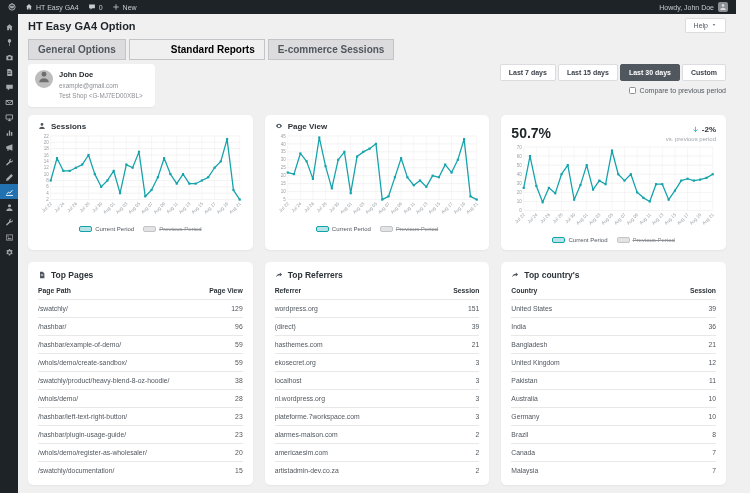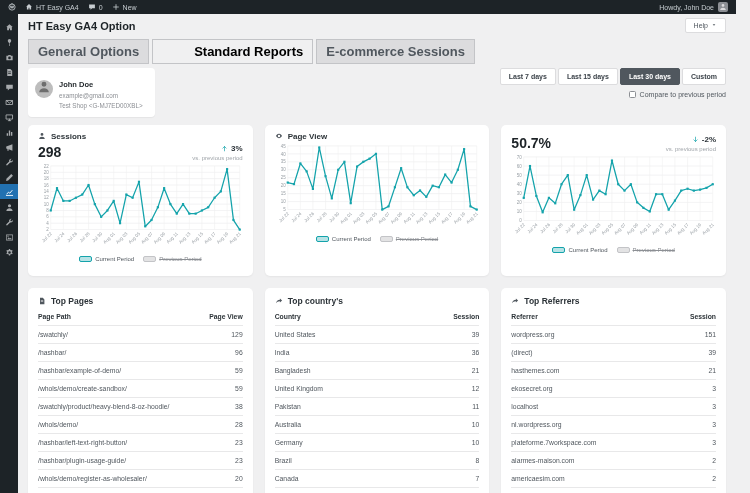--- a/index.html
+++ b/index.html
@@ -25,62 +25,62 @@
 
   
   .content{position:absolute;top:14px;left:18px;right:0;bottom:0;padding:4px 10px 0;overflow:hidden;}
   .page-header{display:flex;justify-content:space-between;align-items:flex-start;height:19px;}
   .page-title{font-size:11px;font-weight:bold;color:#1d2327;margin:2px 0 0;}
   .help-btn{background:#fff;border:1px solid #dcdcde;border-radius:2px;font-size:7px;color:#50575e;
     padding:3px 8px;display:flex;align-items:center;gap:3px;cursor:pointer;}
   .help-btn svg{width:6px;height:6px;}
 
   .tabs{display:flex;gap:3px;margin-top:2px;}
-  .tab{font-size:13px;font-weight:bold;color:#50575e;background:#dcdcde;border:1px solid #c3c4c7;
+  .tab{font-size:10px;font-weight:bold;color:#50575e;background:#dcdcde;border:1px solid #c3c4c7;
     padding:4px 9px;cursor:pointer;}
   .tab.active{background:#f0f0f1;color:#000;padding-left:41px;}
 
   .controls-row{display:flex;justify-content:space-between;margin-top:4px;align-items:flex-start;}
   .account-card{background:#fff;border-radius:4px;box-shadow:0 1px 1px rgba(0,0,0,.05);
-    padding:12px 12px 6px 7px;display:flex;gap:6px;align-items:flex-start;}
+    padding:6px 12px 6px 7px;display:flex;gap:6px;align-items:flex-start;}
   .avatar{width:18px;height:18px;border-radius:50%;background:#bdbdbd;display:flex;align-items:flex-end;justify-content:center;overflow:hidden;color:#6e6e6e;}
   .avatar svg{width:14px;height:14px;}
   .account-name{font-size:7.5px;font-weight:bold;color:#1d2327;margin-bottom:2px;}
   .account-line{font-size:6.3px;color:#8c8f94;line-height:1.55;}
 
   .date-controls{display:flex;flex-direction:column;align-items:flex-end;gap:6px;}
   .range-group{display:flex;gap:2px;}
   .range-btn{background:#fff;border:1px solid #dcdcde;font-size:7px;font-weight:bold;color:#3c434a;
     padding:4px 8px;border-radius:2px;cursor:pointer;}
   .range-btn.active{background:#50575e;border-color:#50575e;color:#fff;}
   .compare-row{display:flex;align-items:center;gap:4px;font-size:7px;color:#50575e;}
   .checkbox{width:7px;height:7px;border:1px solid #8c8f94;border-radius:1.5px;background:#fff;cursor:pointer;}
 
   .metrics-row{display:flex;gap:12px;margin-top:8px;}
-  .metric-card{flex:1;background:#fff;border-radius:5px;box-shadow:0 1px 2px rgba(0,0,0,.05);padding:7px 10px 14px;}
+  .metric-card{flex:1;background:#fff;border-radius:5px;box-shadow:0 1px 2px rgba(0,0,0,.05);padding:7px 10px 7px;}
   .card-title-row{display:flex;align-items:center;gap:5px;font-size:8px;font-weight:bold;color:#2c3338;}
   .card-title-row .mini-icon{display:flex;color:#50575e;}
   .card-title-row svg{width:8px;height:8px;}
   .value-row{display:flex;justify-content:space-between;margin-top:3px;align-items:flex-start;}
   .metric-value{font-size:14px;font-weight:bold;color:#1d2327;}
   .delta-block{text-align:right;}
   .delta-line{display:flex;gap:3px;justify-content:flex-end;align-items:center;font-size:8px;font-weight:bold;color:#2c3338;}
   .delta-line .mini-icon{display:flex;color:#14a3ab;}
   .delta-line svg{width:7px;height:7px;}
   .vs-label{font-size:6px;color:#a0a5aa;margin-top:2px;}
   .chart-svg{display:block;margin-top:1px;width:100%;}
   .legend-row{display:flex;justify-content:center;gap:9px;margin-top:0;}
   .legend-item{display:flex;align-items:center;gap:3px;font-size:6px;color:#50575e;cursor:pointer;}
   .legend-swatch{width:13px;height:6px;border-radius:2px;}
   .legend-swatch.current{background:rgba(20,163,171,.3);border:1px solid #14a3ab;}
   .legend-swatch.previous{background:#e3e3e4;border:1px solid #c3c4c7;}
   .legend-item.struck span.lg-label{text-decoration:line-through;color:#8c8f94;}
 
   .tables-row{display:flex;gap:12px;margin-top:12px;}
-  .table-card{flex:1;background:#fff;border-radius:5px;box-shadow:0 1px 2px rgba(0,0,0,.05);padding:8px 10px 16px;}
+  .table-card{flex:1;background:#fff;border-radius:5px;box-shadow:0 1px 2px rgba(0,0,0,.05);padding:8px 10px 6px;}
   .table-card .card-title-row{font-size:8.5px;}
   .data-table{width:100%;border-collapse:collapse;margin-top:3px;}
   .data-table th{font-size:6.8px;color:#2c3338;text-align:left;font-weight:bold;padding:4px 0 5px;}
   .data-table td{font-size:6.8px;color:#50575e;padding:5px 0;border-top:1px solid #e8e8e9;}
   .data-table .num{text-align:right;}
 </style>
 </head>
 <body>
 
 <div class="stage">
@@ -260,35 +260,20 @@
     <div class="metrics-row">
 
       <div class="metric-card">
         <div class="card-title-row">
           <span class="mini-icon">
               <svg viewBox="0 0 16 16">
                 <path d="M8 7.6a2.8 2.8 0 1 0 0-5.6 2.8 2.8 0 0 0 0 5.6zM2.4 14c.4-2.9 2.7-4.6 5.6-4.6s5.2 1.7 5.6 4.6z" fill="currentColor" fill-rule="evenodd"></path>
               </svg>
             </span>
           <span>Sessions</span>
-        </div>
-        <div class="value-row">
-          <span class="metric-value">298</span>
-          <span class="delta-block">
-            <span class="delta-line">
-                <span class="mini-icon">
-                  <svg viewBox="0 0 16 16">
-                    <path d="M8 13.4v-10" fill="none" stroke="currentColor" stroke-width="1.6" stroke-linecap="round" stroke-linejoin="round"></path>
-                    <path d="M4.2 7.2L8 3.4l3.8 3.8" fill="none" stroke="currentColor" stroke-width="1.6" stroke-linecap="round" stroke-linejoin="round"></path>
-                  </svg>
-                </span>
-                <span>3%</span>
-              </span>
-            <div class="vs-label">vs. previous period</div>
-          </span>
         </div>
         <svg class="chart-svg" viewBox="0 0 209 94" height="94">
             <line x1="13" y1="68" x2="206" y2="68" stroke="#ebebec" stroke-width="0.6"></line>
             <text x="11" y="69.7" font-size="4.6" text-anchor="end" fill="#9aa0a6">2</text>
             <line x1="13" y1="61.5" x2="206" y2="61.5" stroke="#ebebec" stroke-width="0.6"></line>
             <text x="11" y="63.2" font-size="4.6" text-anchor="end" fill="#9aa0a6">4</text>
             <line x1="13" y1="55" x2="206" y2="55" stroke="#ebebec" stroke-width="0.6"></line>
             <text x="11" y="56.7" font-size="4.6" text-anchor="end" fill="#9aa0a6">6</text>
             <line x1="13" y1="48.5" x2="206" y2="48.5" stroke="#ebebec" stroke-width="0.6"></line>
             <text x="11" y="50.2" font-size="4.6" text-anchor="end" fill="#9aa0a6">8</text>
@@ -663,130 +648,130 @@
         </table>
       </div>
 
       <div class="table-card">
         <div class="card-title-row">
           <span class="mini-icon">
               <svg viewBox="0 0 16 16">
                 <path d="M9.8 2.8l4.4 4.1-4.4 4.1V8.6C6 8.6 3.6 10 1.9 12.6 2.6 8.4 5.4 5.8 9.8 5.4z" fill="currentColor" fill-rule="evenodd"></path>
               </svg>
             </span>
-          <span>Top country's</span>
+          <span>Top Referrers</span>
         </div>
         <table class="data-table">
           <thead>
               <tr>
-            <th>Country</th>
+            <th>Referrer</th>
             <th class="num">Session</th>
           </tr>
             </thead>
           <tbody>
               <tr>
-                <td>United States</td>
+                <td>wordpress.org</td>
+                <td class="num">151</td>
+              </tr>
+              <tr>
+                <td>(direct)</td>
                 <td class="num">39</td>
               </tr>
               <tr>
-                <td>India</td>
-                <td class="num">36</td>
-              </tr>
-              <tr>
-                <td>Bangladesh</td>
+                <td>hasthemes.com</td>
                 <td class="num">21</td>
               </tr>
               <tr>
-                <td>United Kingdom</td>
-                <td class="num">12</td>
-              </tr>
-              <tr>
-                <td>Pakistan</td>
-                <td class="num">11</td>
-              </tr>
-              <tr>
-                <td>Australia</td>
-                <td class="num">10</td>
-              </tr>
-              <tr>
-                <td>Germany</td>
-                <td class="num">10</td>
-              </tr>
-              <tr>
-                <td>Brazil</td>
-                <td class="num">8</td>
-              </tr>
-              <tr>
-                <td>Canada</td>
-                <td class="num">7</td>
-              </tr>
-              <tr>
-                <td>Malaysia</td>
-                <td class="num">7</td>
+                <td>ekosecret.org</td>
+                <td class="num">3</td>
+              </tr>
+              <tr>
+                <td>localhost</td>
+                <td class="num">3</td>
+              </tr>
+              <tr>
+                <td>nl.wordpress.org</td>
+                <td class="num">3</td>
+              </tr>
+              <tr>
+                <td>plateforme.7workspace.com</td>
+                <td class="num">3</td>
+              </tr>
+              <tr>
+                <td>alarmes-maison.com</td>
+                <td class="num">2</td>
+              </tr>
+              <tr>
+                <td>americaesim.com</td>
+                <td class="num">2</td>
+              </tr>
+              <tr>
+                <td>artistadmin-dev.co.za</td>
+                <td class="num">2</td>
               </tr>
             </tbody>
         </table>
       </div>
 
       <div class="table-card">
         <div class="card-title-row">
           <span class="mini-icon">
               <svg viewBox="0 0 16 16">
                 <path d="M9.8 2.8l4.4 4.1-4.4 4.1V8.6C6 8.6 3.6 10 1.9 12.6 2.6 8.4 5.4 5.8 9.8 5.4z" fill="currentColor" fill-rule="evenodd"></path>
               </svg>
             </span>
-          <span>Top Referrers</span>
+          <span>Top country's</span>
         </div>
         <table class="data-table">
           <thead>
               <tr>
-            <th>Referrer</th>
+            <th>Country</th>
             <th class="num">Session</th>
           </tr>
             </thead>
           <tbody>
               <tr>
-                <td>wordpress.org</td>
-                <td class="num">151</td>
-              </tr>
-              <tr>
-                <td>(direct)</td>
+                <td>United States</td>
                 <td class="num">39</td>
               </tr>
               <tr>
-                <td>hasthemes.com</td>
+                <td>India</td>
+                <td class="num">36</td>
+              </tr>
+              <tr>
+                <td>Bangladesh</td>
                 <td class="num">21</td>
               </tr>
               <tr>
-                <td>ekosecret.org</td>
-                <td class="num">3</td>
-              </tr>
-              <tr>
-                <td>localhost</td>
-                <td class="num">3</td>
-              </tr>
-              <tr>
-                <td>nl.wordpress.org</td>
-                <td class="num">3</td>
-              </tr>
-              <tr>
-                <td>plateforme.7workspace.com</td>
-                <td class="num">3</td>
-              </tr>
-              <tr>
-                <td>alarmes-maison.com</td>
-                <td class="num">2</td>
-              </tr>
-              <tr>
-                <td>americaesim.com</td>
-                <td class="num">2</td>
-              </tr>
-              <tr>
-                <td>artistadmin-dev.co.za</td>
-                <td class="num">2</td>
+                <td>United Kingdom</td>
+                <td class="num">12</td>
+              </tr>
+              <tr>
+                <td>Pakistan</td>
+                <td class="num">11</td>
+              </tr>
+              <tr>
+                <td>Australia</td>
+                <td class="num">10</td>
+              </tr>
+              <tr>
+                <td>Germany</td>
+                <td class="num">10</td>
+              </tr>
+              <tr>
+                <td>Brazil</td>
+                <td class="num">8</td>
+              </tr>
+              <tr>
+                <td>Canada</td>
+                <td class="num">7</td>
+              </tr>
+              <tr>
+                <td>Malaysia</td>
+                <td class="num">7</td>
               </tr>
             </tbody>
         </table>
       </div>
 
     </div>
 
   </div>
 </div>
 

